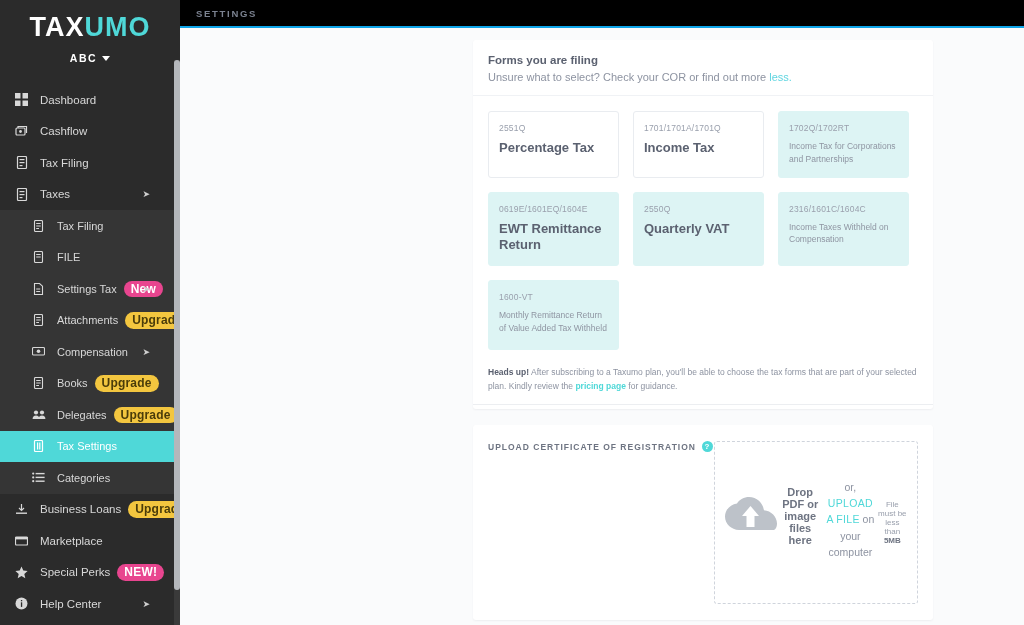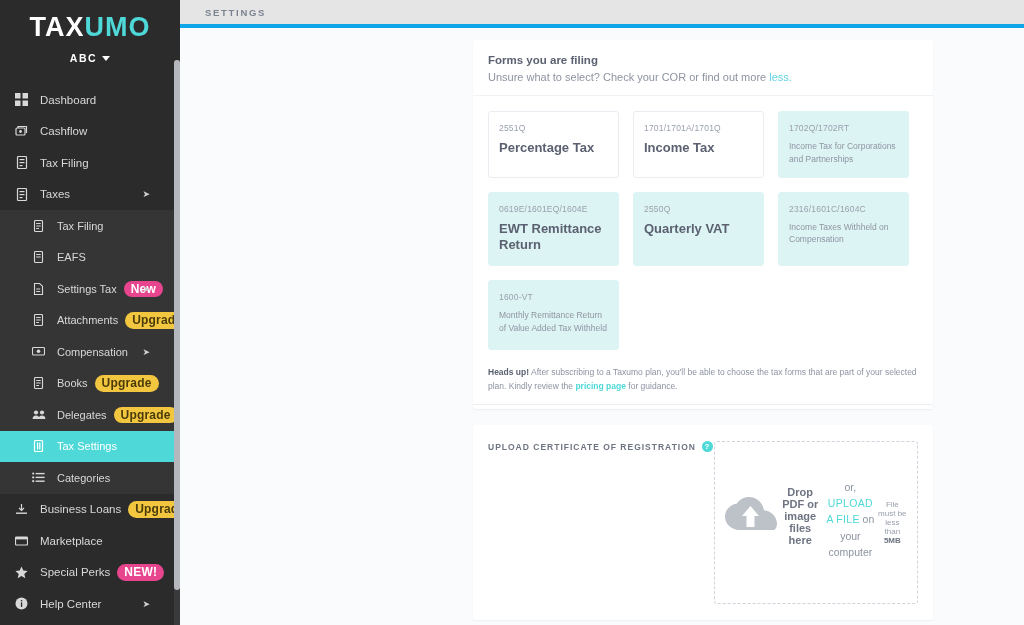--- a/index.html
+++ b/index.html
@@ -73,22 +73,22 @@
     background: #3a3a3a;
   }
   .scrollbar-thumb {
     position: absolute; top: 0; left: 0; width: 6px; height: 530px;
     background: #b4b7bb; border-radius: 3px;
   }
 
   
   .main { flex: 1; height: 625px; position: relative; background: #fafbfc; overflow: hidden; }
   .topbar {
-    height: 28px; background: #e5e5e5; display: flex; align-items: center;
-    padding-left: 25px; border-bottom: 4px solid #0ea5e9;
+    height: 28px; background: #000000; display: flex; align-items: center;
+    padding-left: 16px; border-bottom: 2px solid #0ea5e9;
   }
   .topbar .title {
     font-size: 9.5px; font-weight: bold; letter-spacing: 1.7px; color: #7b8290;
   }
 
   .panel {
     position: absolute; left: 293px; width: 460px;
     background: #ffffff; border-radius: 3px;
     box-shadow: 0 1px 2px rgba(30,40,60,.06);
   }
@@ -233,21 +233,21 @@
         </div>
 
         <div class="nav-item">
           <span class="ico">
             <svg width="11" height="12" viewBox="0 0 11 12">
                 <rect x="1.5" y="0.5" width="8" height="11" rx="1" fill="none" stroke="#d8d8d8" stroke-width="1.1"></rect>
                 <rect x="3.2" y="3" width="4.5" height="1" fill="#d8d8d8"></rect>
                 <rect x="3.2" y="5.5" width="4.5" height="1" fill="#d8d8d8"></rect>
               </svg>
           </span>
-          <span class="lbl">EAFS</span>
+          <span class="lbl">FILE</span>
         </div>
 
         <div class="nav-item">
           <span class="ico">
             <svg width="11" height="12" viewBox="0 0 11 12">
                 <path d="M1.5 0.5 H6.5 L9.5 3.2 V11.5 H1.5 Z" fill="none" stroke="#d8d8d8" stroke-width="1.1"></path>
                 <rect x="3.2" y="5.5" width="4" height="1" fill="#d8d8d8"></rect>
                 <rect x="3.2" y="8" width="4" height="1" fill="#d8d8d8"></rect>
               </svg>
           </span>

